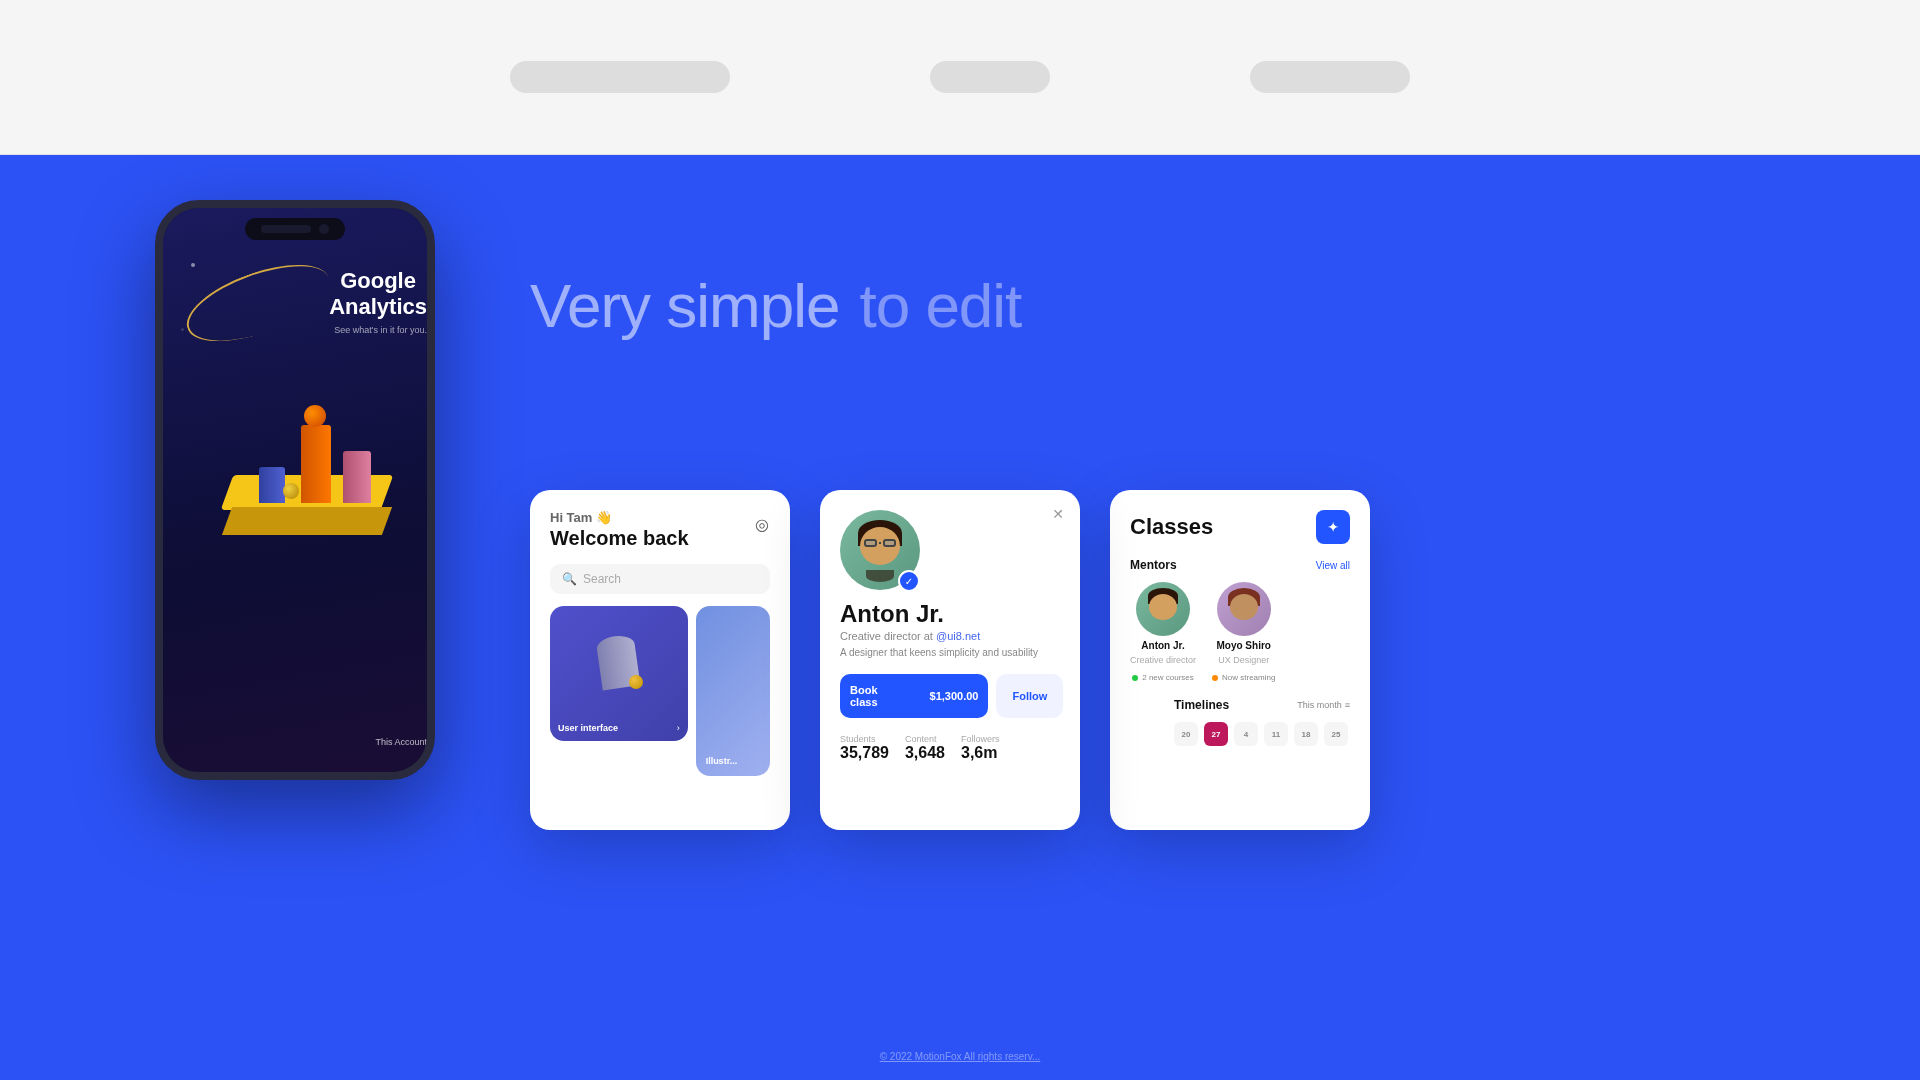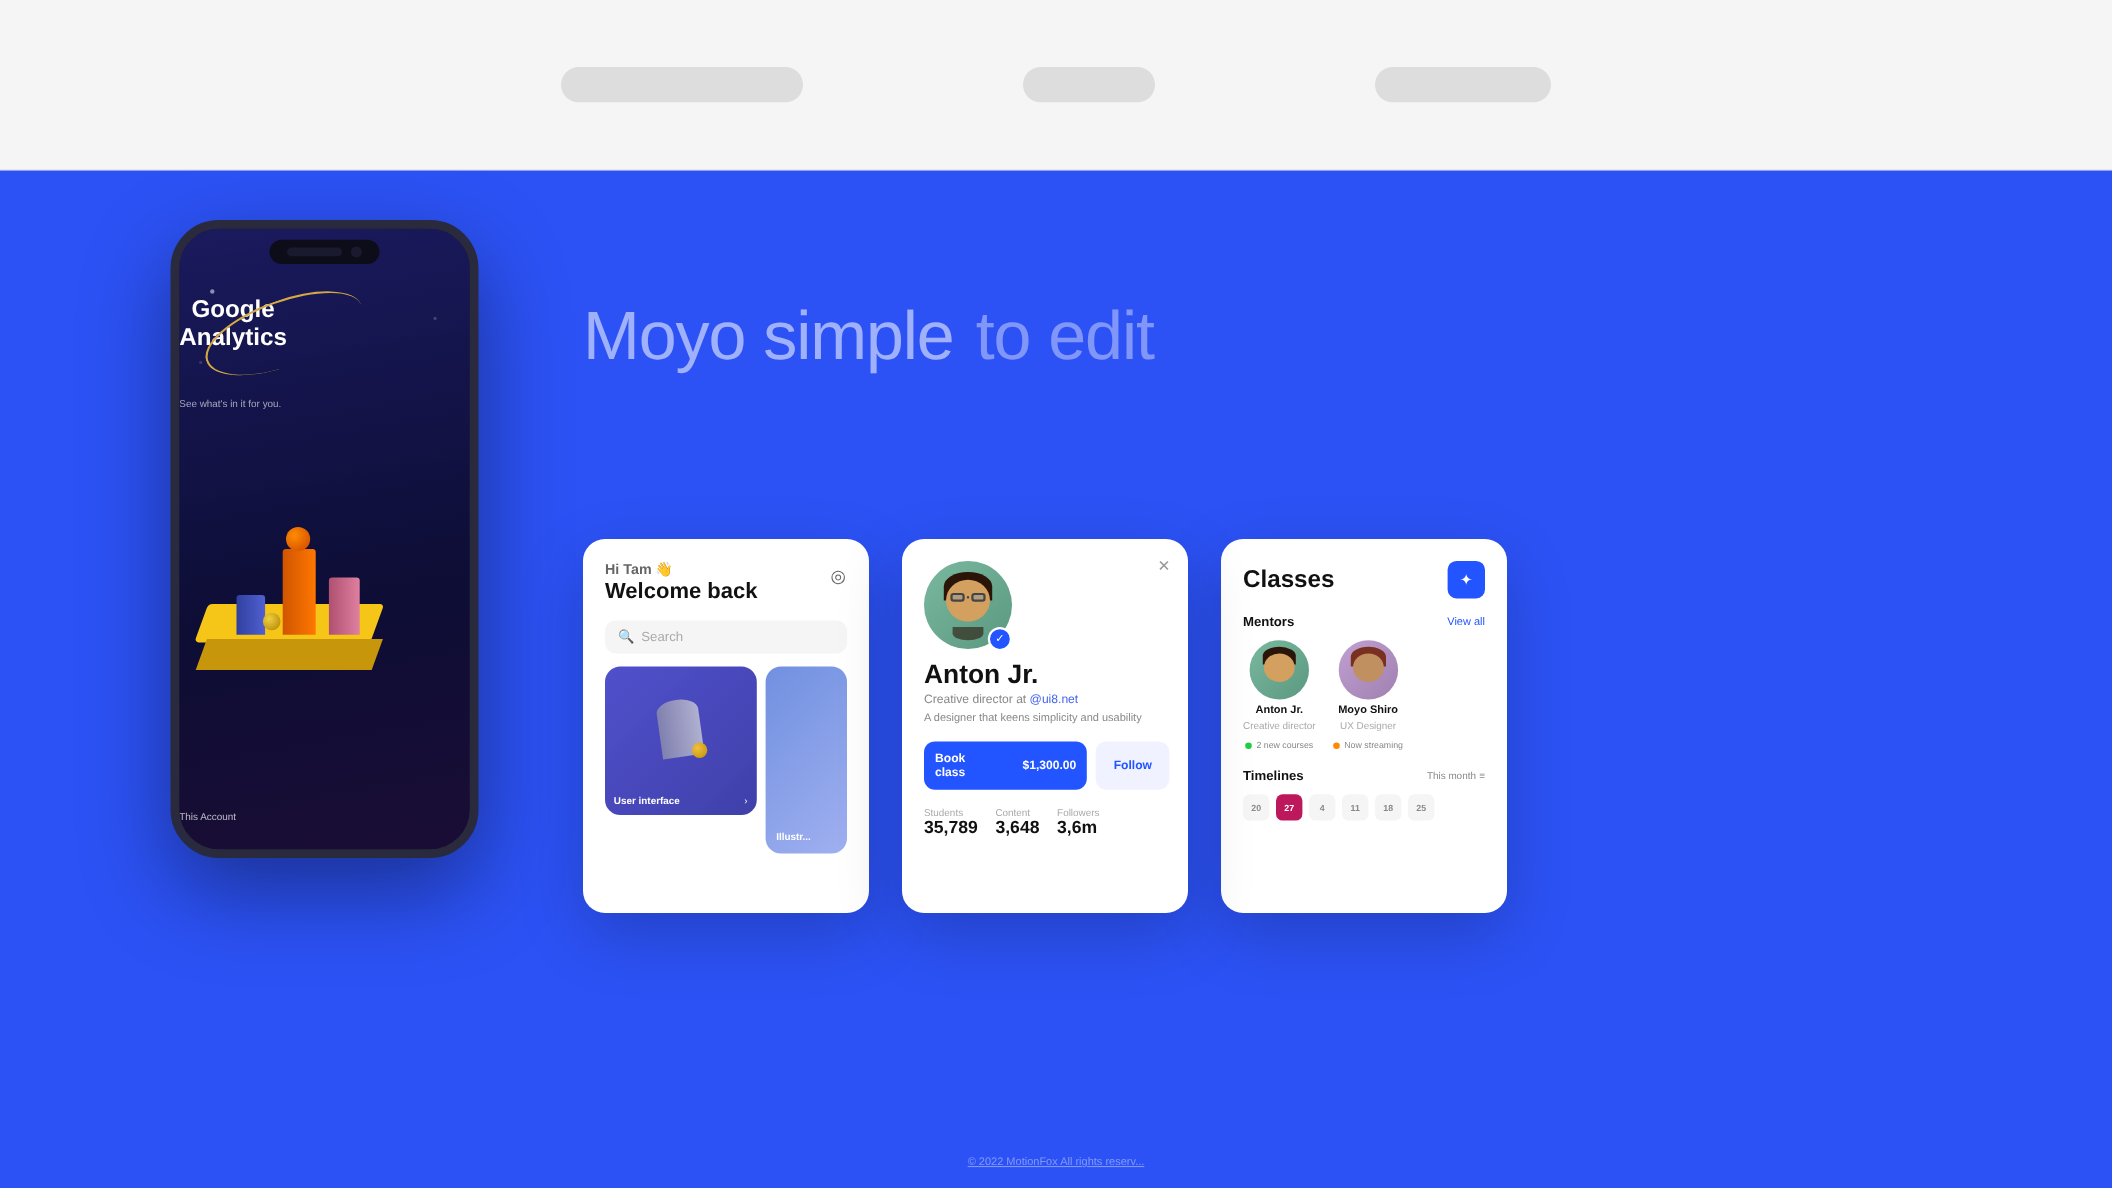--- a/index.html
+++ b/index.html
@@ -98,25 +98,24 @@
       height: 8px;
       background: #1a1a2e;
       border-radius: 4px;
     }
     .phone-screen {
       width: 100%;
       height: 100%;
       background: linear-gradient(170deg, #1a1a5e 0%, #0d0d35 60%, #1a0d35 100%);
       display: flex;
       flex-direction: column;
-      align-items: flex-start;
+      align-items: flex-end;
       padding-top: 50px;
       padding-bottom: 20px;
       position: relative;
-      gap: 37px;
     }
     .phone-title {
       color: white;
       font-size: 22px;
       font-weight: 700;
       text-align: center;
       line-height: 1.2;
       margin-top: 10px;
     }
     .phone-subtitle {
@@ -488,20 +487,21 @@
       border-radius: 50%;
     }
     .badge-dot-green { background: #22cc44; }
     .badge-dot-orange { background: #ff8800; }
     .badge-text {
       font-size: 8px;
       color: #888;
     }
     .timelines-section {
       margin-top: 16px;
+      margin-left: 44px;
     }
     .timelines-header {
       display: flex;
       align-items: center;
       justify-content: space-between;
       margin-bottom: 10px;
     }
     .timelines-title {
       font-size: 12px;
       font-weight: 700;
@@ -608,21 +608,21 @@
           </div>
         </div>
 
         <div class="phone-account">This Account</div>
       </div>
     </div>
   </div>
 
   <div class="text-area">
     <div style="display:flex;gap:20px;align-items:baseline;">
-      <span class="text-simple">Moyo simple</span>
+      <span class="text-simple">Very simple</span>
       <span class="text-edit">to edit</span>
     </div>
   </div>
 
   <div class="cards-area">
 
     <div class="card-welcome">
       <div class="card-welcome-greeting">
         <span>Hi Tam 👋</span>
       </div>

